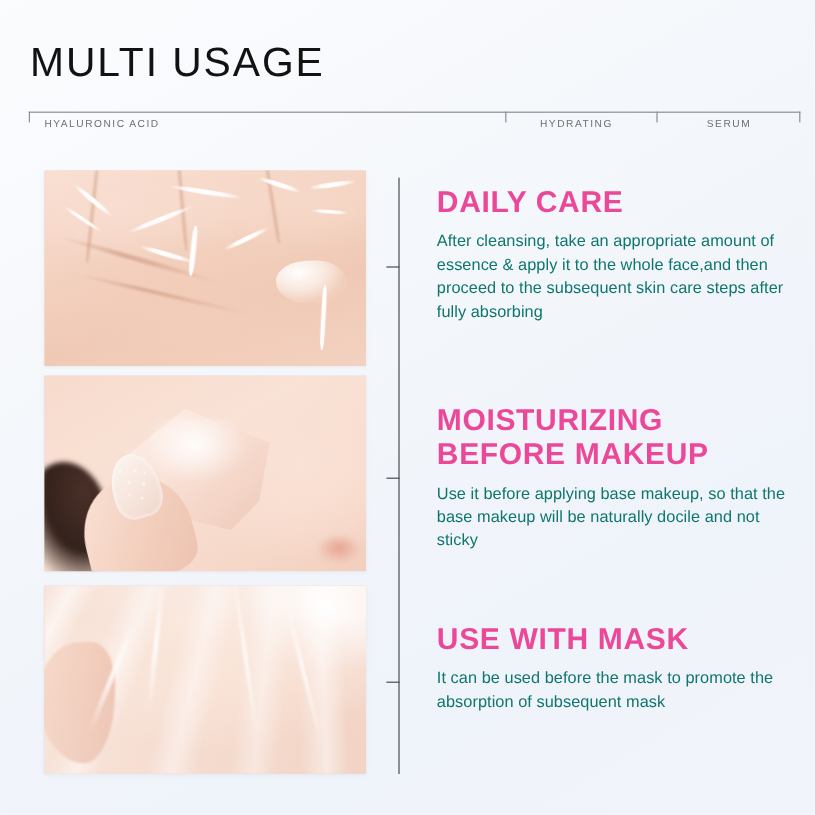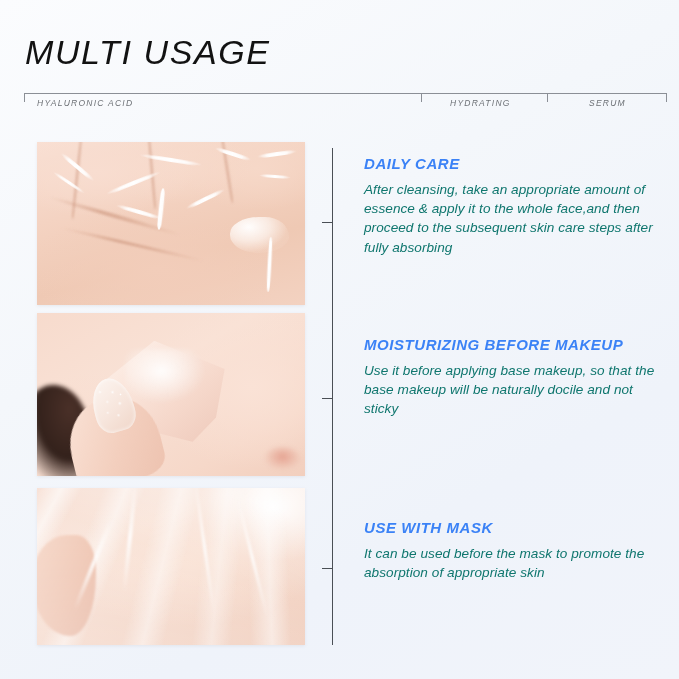--- a/index.html
+++ b/index.html
@@ -13,21 +13,20 @@
   body {
     font-family: "Liberation Sans", sans-serif;
     background: linear-gradient(150deg, #fbfcfe 0%, #f4f7fb 38%, #eff3fa 72%, #f1f4fa 100%);
     position: relative;
   }
 
   .page {
     position: relative;
     width: 679px;
     height: 679px;
-    font-style: italic;
   }
 
   
   .title {
     position: absolute;
     left: 25px;
     top: 33px;
     font-size: 34px;
     letter-spacing: 1.6px;
     font-weight: 400;
@@ -244,24 +243,24 @@
     background: linear-gradient(200deg, rgba(255,255,255,.42) 0%, rgba(255,255,255,.06) 45%, rgba(255,255,255,.3) 100%);
   }
 
   
   .block { position: absolute; left: 364px; width: 292px; }
   #block-1 { top: 155px; }
   #block-2 { top: 336px; }
   #block-3 { top: 519px; }
 
   .block-title {
-    font-size: 15px;
+    font-size: 25px;
     font-weight: 700;
     letter-spacing: .55px;
-    color: #3b82f6;
+    color: #ec4899;
     line-height: 1.17;
     margin-bottom: 7px;
   }
   .block-body {
     font-size: 13.6px;
     line-height: 1.43;
     color: #0f766e;
     font-weight: 400;
     letter-spacing: .05px;
   }
@@ -342,16 +341,16 @@
     <div class="block-body">After cleansing, take an appropriate amount of essence &amp; apply it to the whole face,and then proceed to the subsequent skin care steps after fully absorbing</div>
   </div>
 
   <div class="block" id="block-2">
     <div class="block-title">MOISTURIZING BEFORE MAKEUP</div>
     <div class="block-body">Use it before applying base makeup, so that the base makeup will be naturally docile and not sticky</div>
   </div>
 
   <div class="block" id="block-3">
     <div class="block-title">USE WITH MASK</div>
-    <div class="block-body">It can be used before the mask to promote the absorption of appropriate skin</div>
+    <div class="block-body">It can be used before the mask to promote the absorption of subsequent mask</div>
   </div>
 
 </div>
 
 </body></html>

